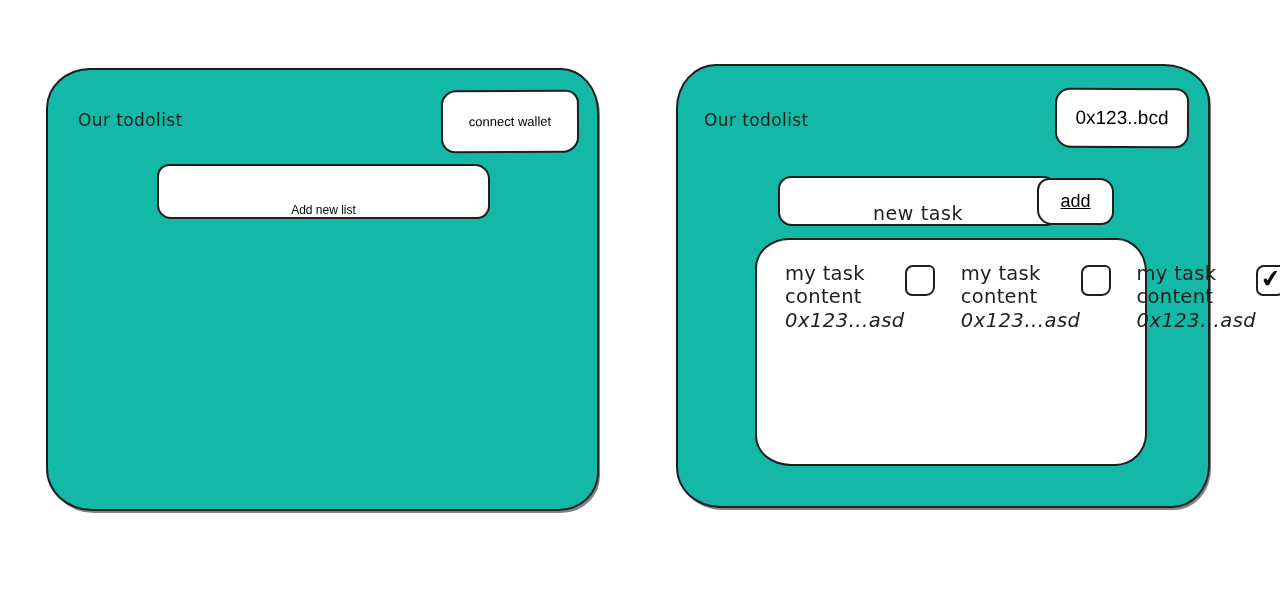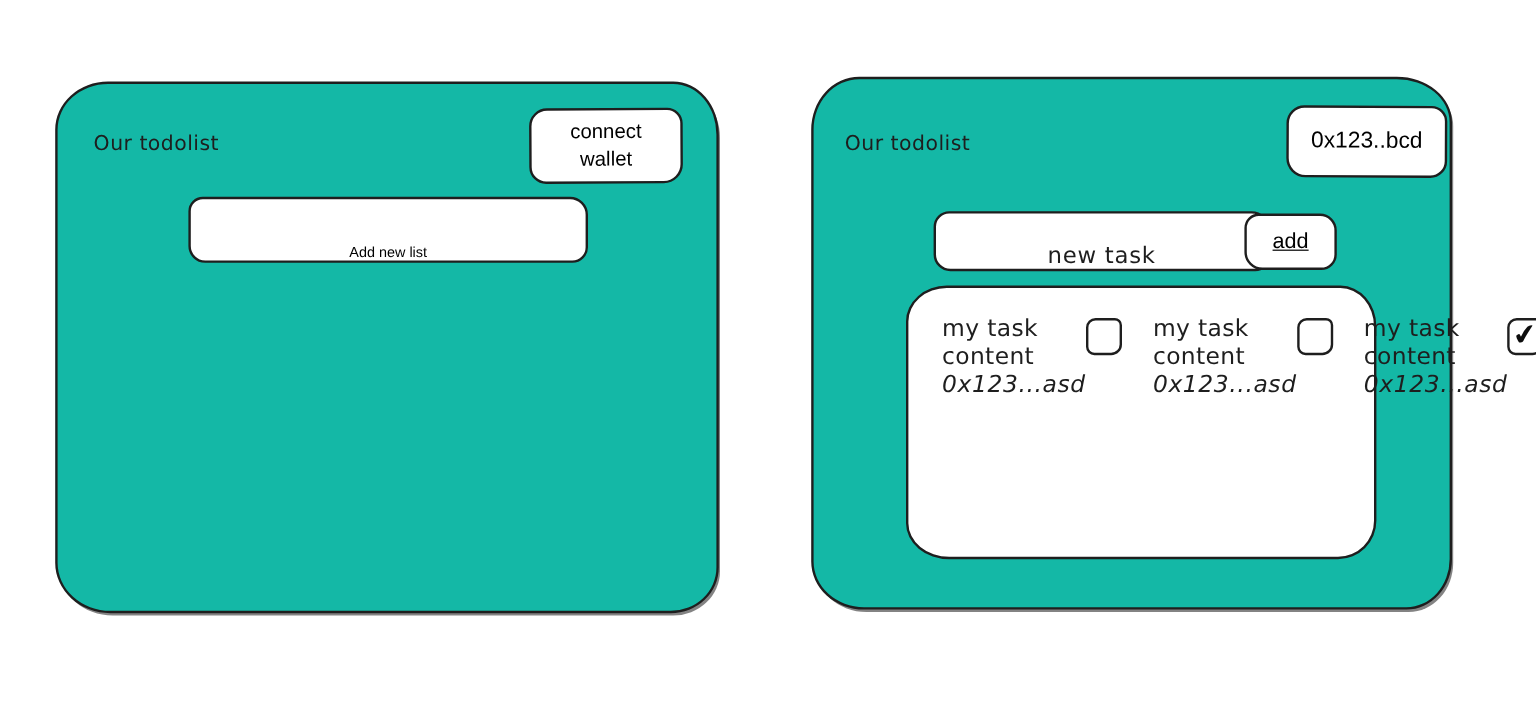--- a/index.html
+++ b/index.html
@@ -36,37 +36,37 @@
     background: #fff;
     border: 2.2px solid #1e1e1e;
     display: flex;
     align-items: center;
     justify-content: center;
     text-align: center;
     cursor: pointer;
   }
 
   .connect-wallet {
-    left: 393px; top: 20px; width: 128px; height: 63px;
+    left: 393px; top: 20px; width: 138px; height: 63px;
     border-radius: 15px 13px 16px 14px;
-    font-size: 17px; line-height: 1.35;
+    font-size: 13px; line-height: 1.35;
     transform: rotate(-0.3deg);
   }
   .connect-wallet span { display: inline-block; width: 92px; }
 
   .add-new-list {
     left: 109px; top: 94px; width: 333px; height: 55px;
     border-radius: 12px 15px 13px 14px;
     align-items: flex-end;
     padding-top: 9px;
     font-size: 12px;
   }
 
   .wallet-address {
-    left: 394px; top: 22px; width: 134px; height: 60px;
+    left: 377px; top: 22px; width: 134px; height: 60px;
     border-radius: 15px 13px 14px 16px;
     font-size: 19px;
     transform: rotate(0.25deg);
   }
 
   .new-task-input {
     left: 100px; top: 110px; width: 280px; height: 50px;
     border-radius: 13px 15px 12px 14px;
     font-size: 19px;
     letter-spacing: 0.6px;

